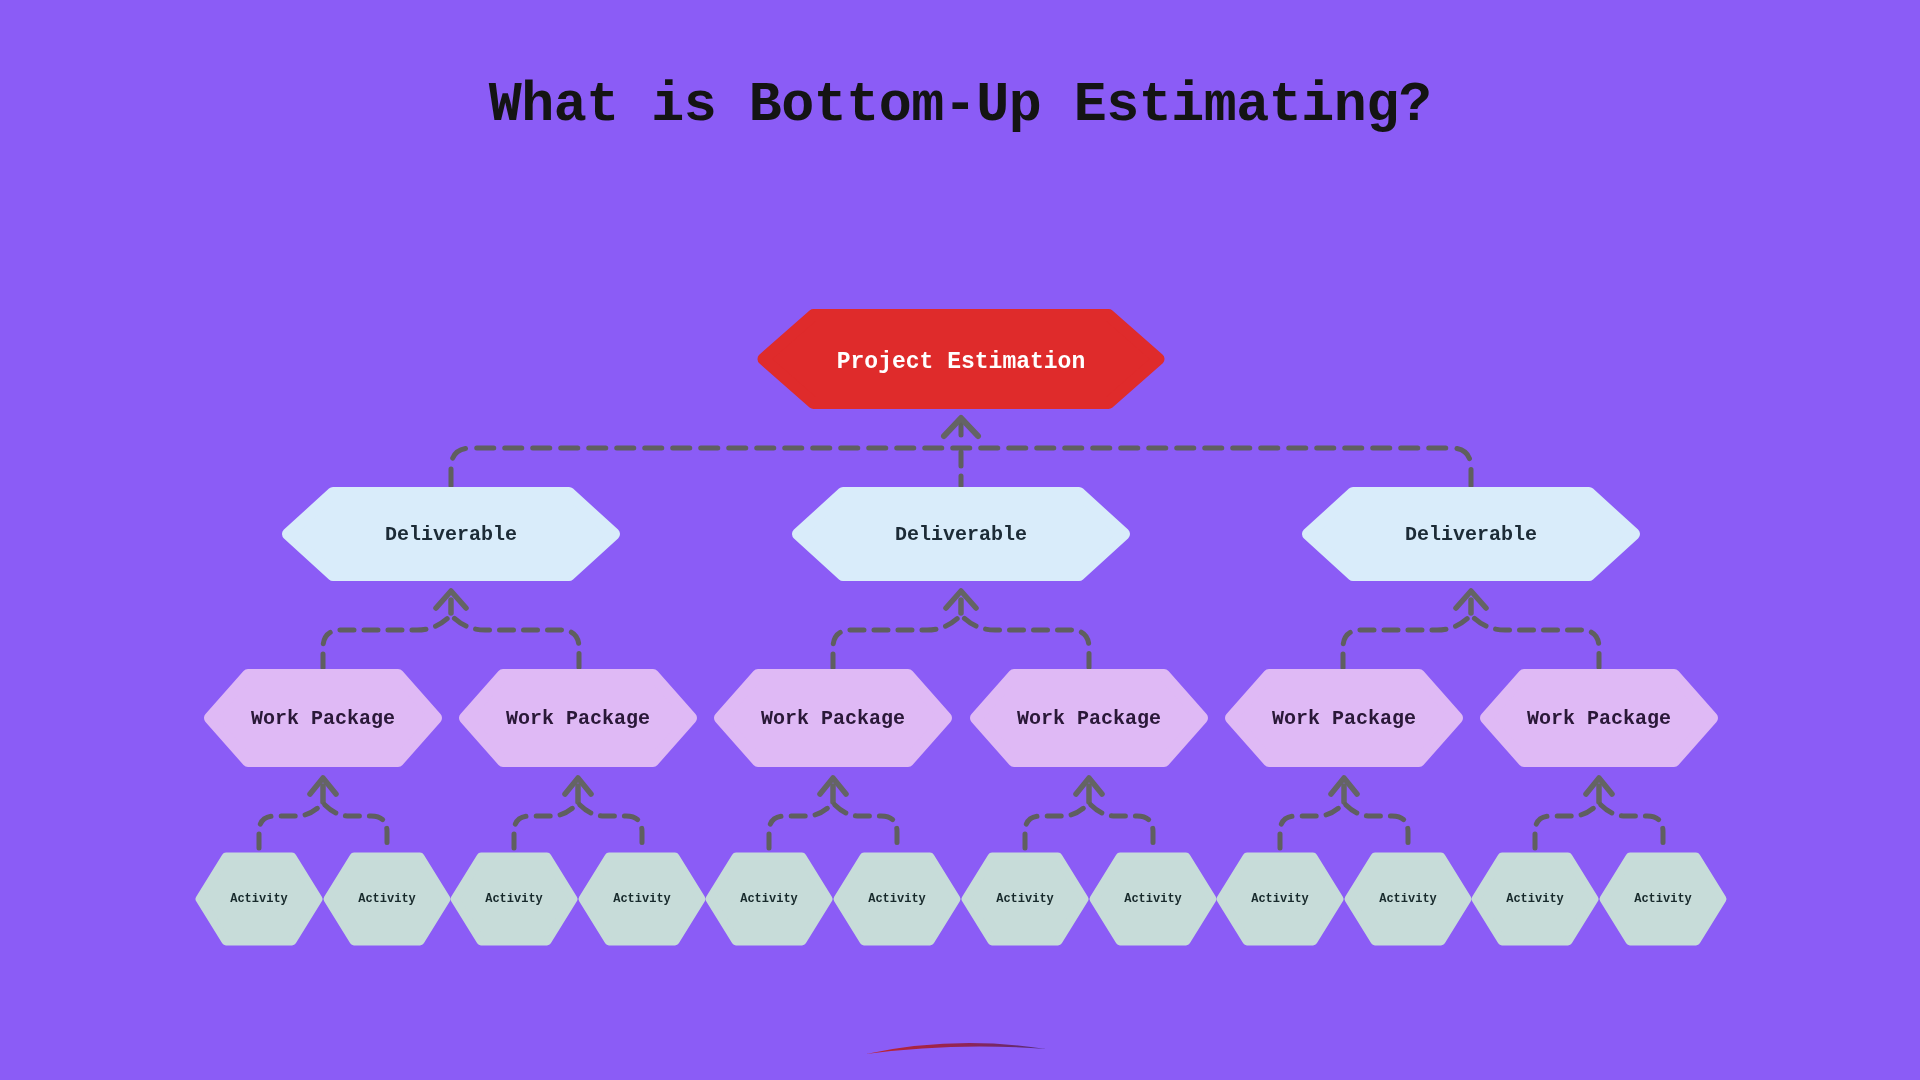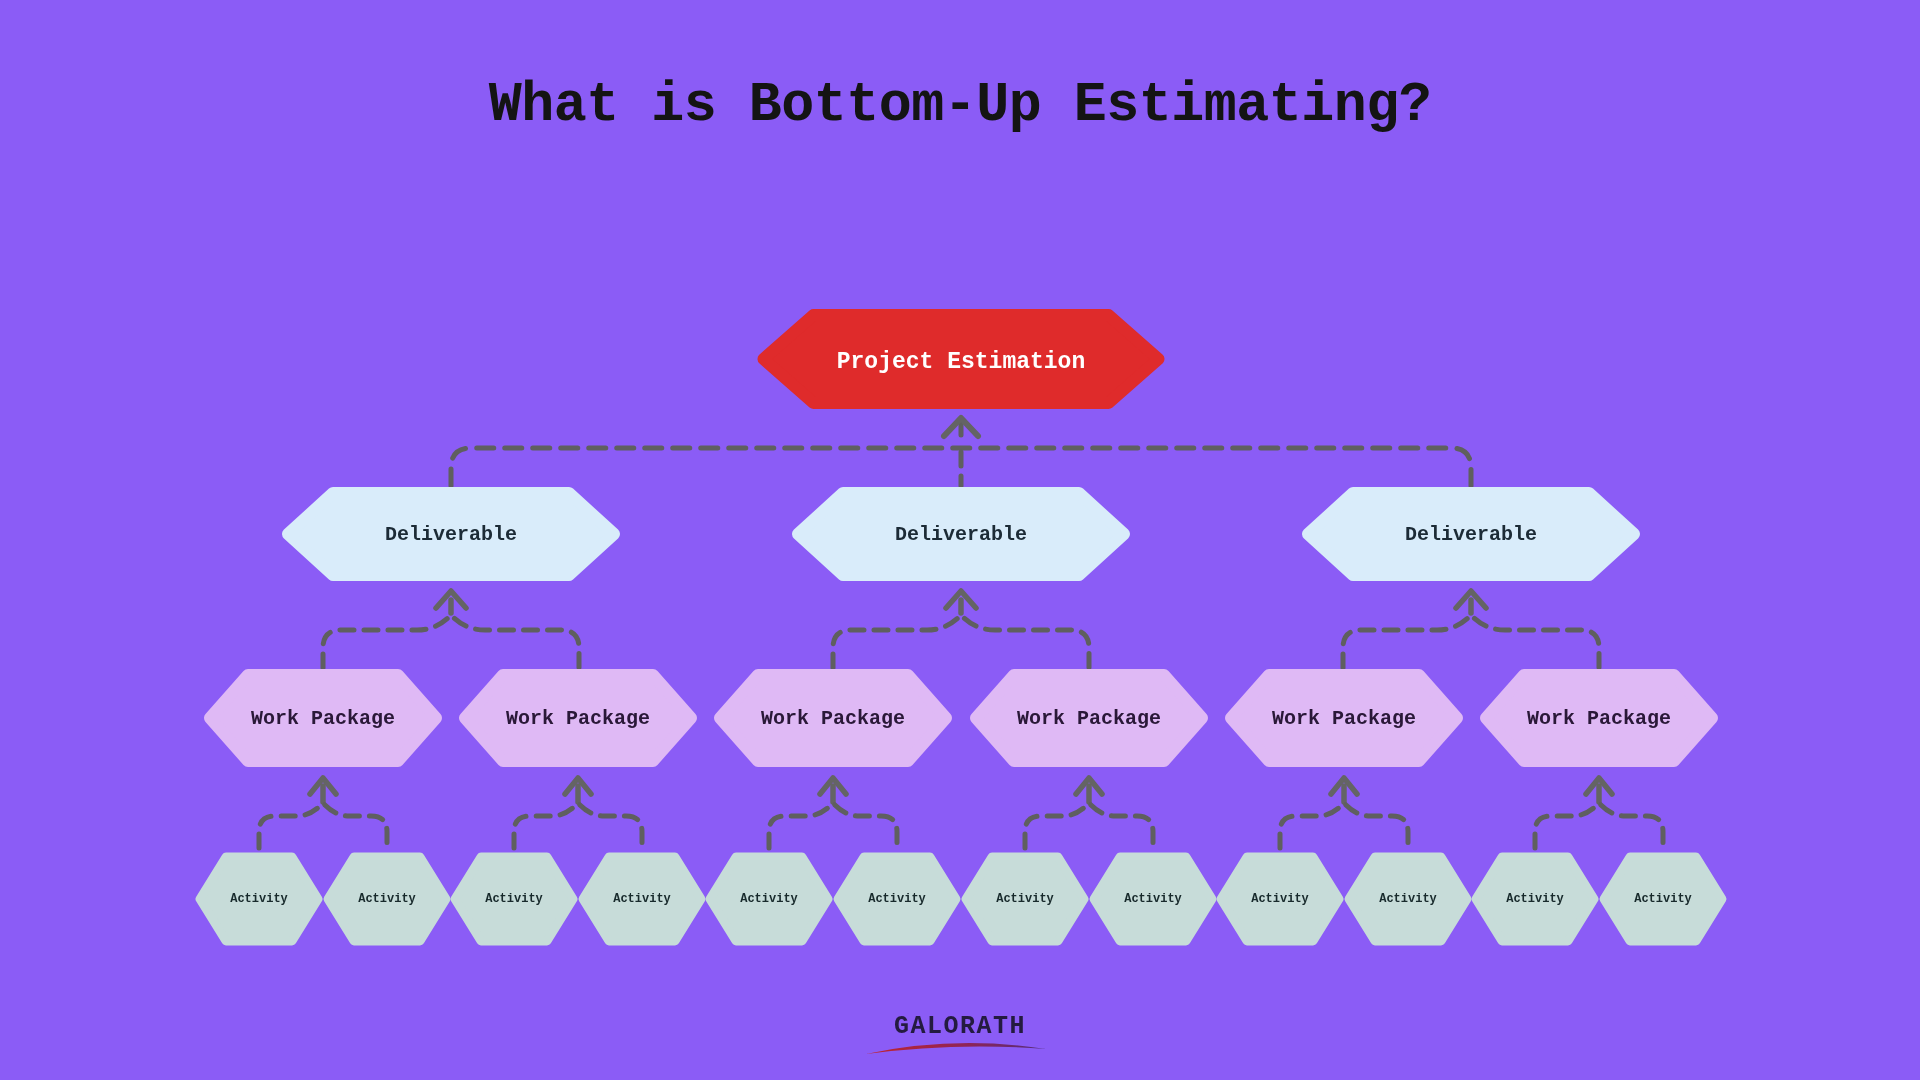--- a/index.html
+++ b/index.html
@@ -144,15 +144,14 @@
   <div class="node-label lbl-activity" style="left:579px;top:853px;width:126px;height:92px;">Activity</div>
   <div class="node-label lbl-activity" style="left:706px;top:853px;width:126px;height:92px;">Activity</div>
   <div class="node-label lbl-activity" style="left:834px;top:853px;width:126px;height:92px;">Activity</div>
   <div class="node-label lbl-activity" style="left:962px;top:853px;width:126px;height:92px;">Activity</div>
   <div class="node-label lbl-activity" style="left:1090px;top:853px;width:126px;height:92px;">Activity</div>
   <div class="node-label lbl-activity" style="left:1217px;top:853px;width:126px;height:92px;">Activity</div>
   <div class="node-label lbl-activity" style="left:1345px;top:853px;width:126px;height:92px;">Activity</div>
   <div class="node-label lbl-activity" style="left:1472px;top:853px;width:126px;height:92px;">Activity</div>
   <div class="node-label lbl-activity" style="left:1600px;top:853px;width:126px;height:92px;">Activity</div>
 
-  <div class="logo">GALORATH</div>
 
 </div>
 
 </body></html>

